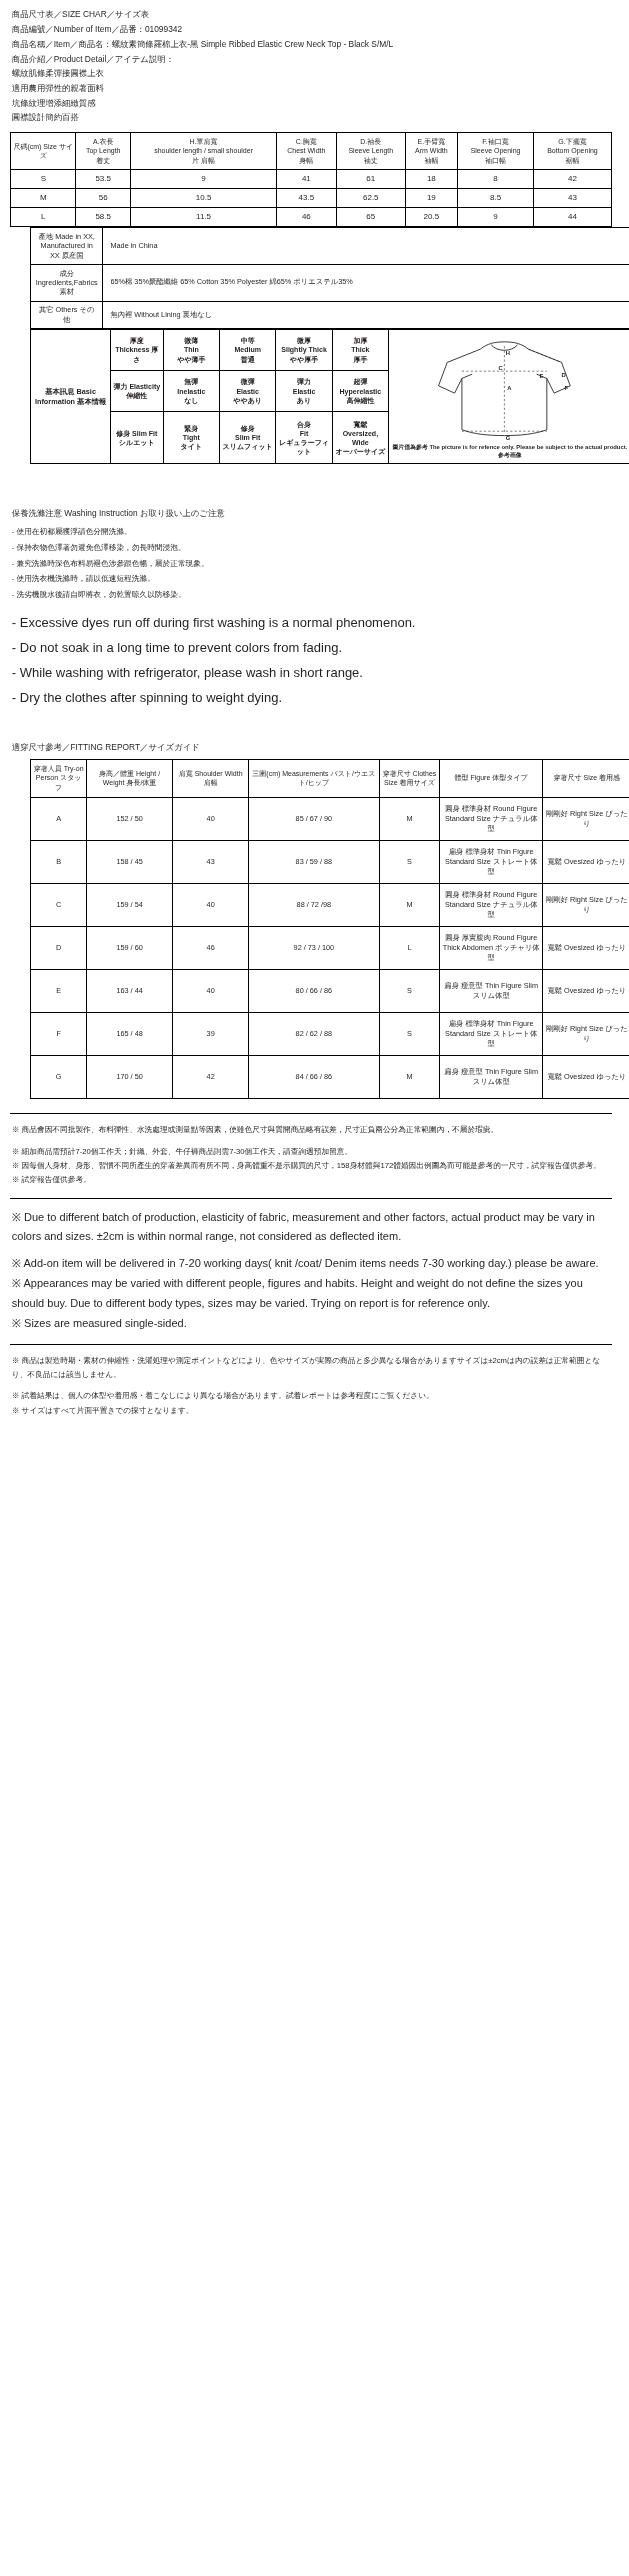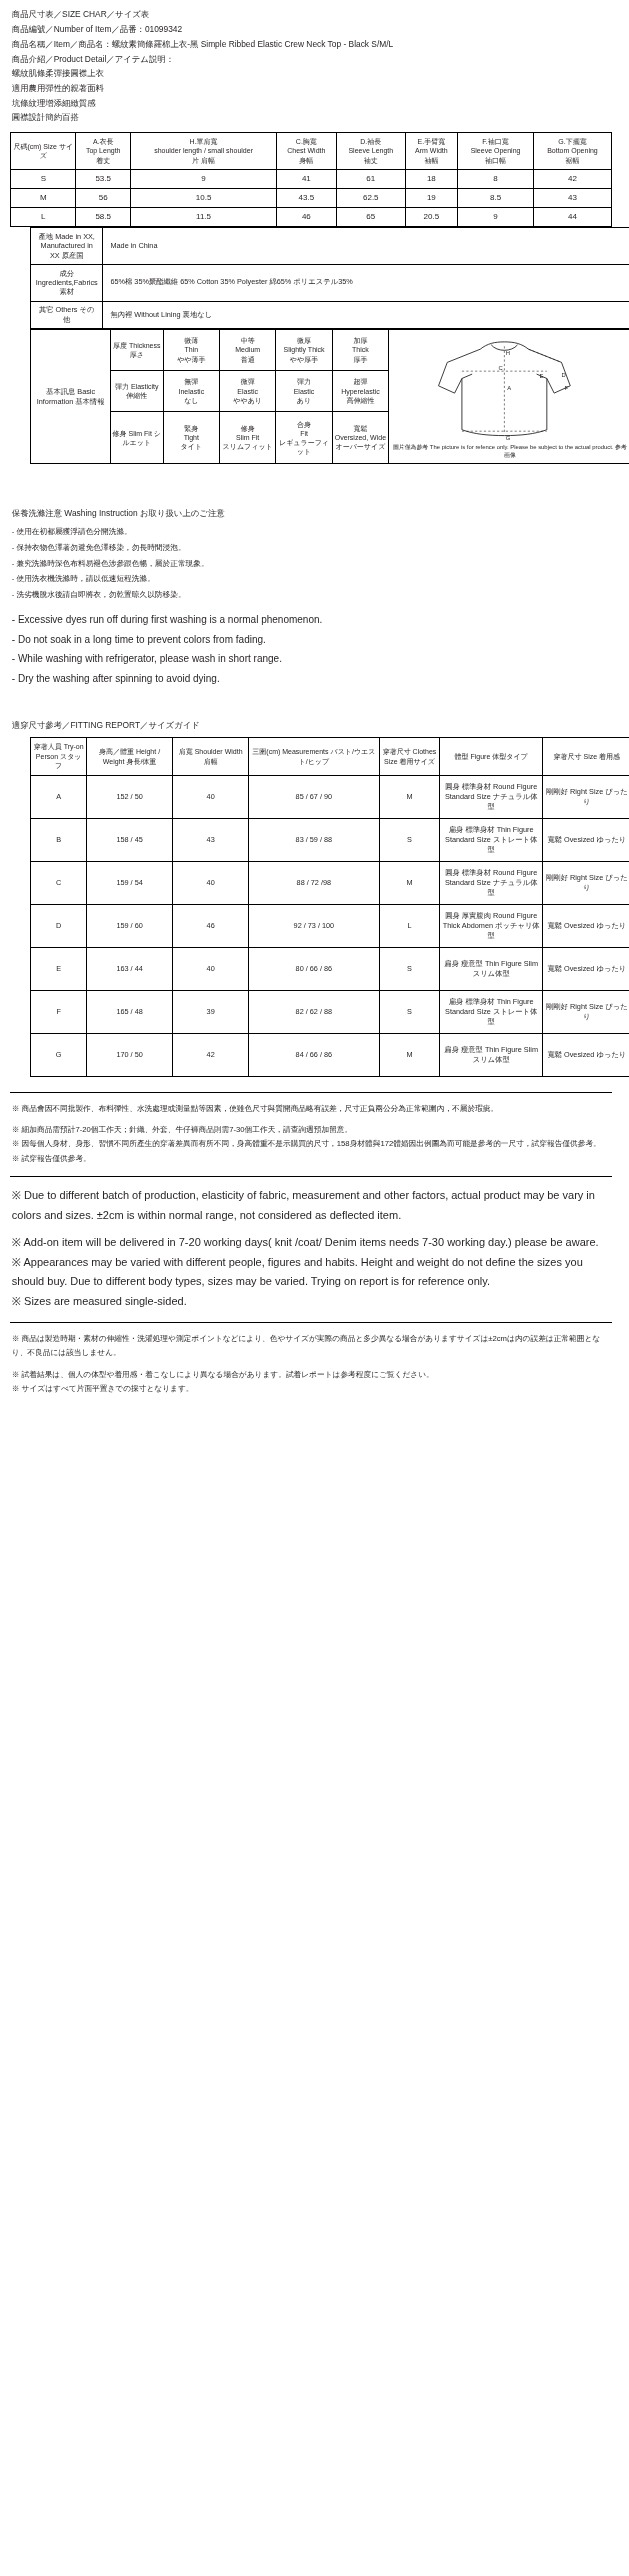--- a/index.html
+++ b/index.html
@@ -46,33 +46,33 @@
   .meta-table td { border: 0.7px solid #000; font-size: 7.3px; padding: 3.7px 4.4px; vertical-align: middle; }
   .meta-table td.label { width: 65px; text-align: center; line-height: 1.3; }
   .meta-table td.value { text-align: left; padding-left: 7.3px; }
   .basic-table td, .basic-table th {
     border: 0.7px solid #000;
     font-size: 7px;
     text-align: center;
     vertical-align: middle;
     padding: 2.9px 1.5px;
     line-height: 1.3;
-    font-weight: normal;
+    font-weight: bold;
   }
   .basic-table .rowlabel { width: 65px; font-size: 7.3px; line-height: 1.35; }
   .basic-table .sublabel { width: 43px; }
   .basic-table .opt { width: 46px; }
   .img-cell { width: 198px; padding: 2.9px !important; }
   .img-note { font-size: 5.9px; line-height: 1.35; text-align: center; color: #231f20; margin-top: 1.5px; }
   .shirt-svg { display:block; margin: 0 auto; }
 
   
   .sec-title { font-size: 8.4px; line-height: 1.7; margin: 13.2px 0 4.4px 1.5px; }
   .body-text { font-size: 7.7px; line-height: 1.85; margin: 0 0 1.5px 1.5px; white-space: pre-wrap; }
-  .body-text.en { font-size: 10px; line-height: 1.8; }
+  .body-text.en { font-size: 13px; line-height: 1.8; }
 
   
   .fit-table th, .fit-table td {
     border: 0.7px solid #000;
     text-align: center;
     vertical-align: middle;
     font-size: 7px;
     padding: 2.9px 1.5px;
     line-height: 1.35;
     font-weight: normal;
@@ -350,21 +350,21 @@
     <div class="body-text">- 保持衣物色澤著勿避免色澤移染，勿長時間浸泡。</div>
     <div class="body-text">- 兼究洗滌時深色布料易褪色涉參跟色暢，屬於正常現象。</div>
     <div class="body-text">- 使用洗衣機洗滌時，請以低速短程洗滌。</div>
     <div class="body-text">- 洗劣機脫水後請自即將衣，勿乾置晾久以防移染。</div>
   </div>
   <div class="spacer-sm"></div>
   <div>
     <div class="body-text en">- Excessive dyes run off during first washing is a normal phenomenon.</div>
     <div class="body-text en">- Do not soak in a long time to prevent colors from fading.</div>
     <div class="body-text en">- While washing with refrigerator, please wash in short range.</div>
-    <div class="body-text en">- Dry the washing after spinning to avoid dying.</div>
+    <div class="body-text en">- Dry the clothes after spinning to weight dying.</div>
   </div>
 
   <div class="spacer-md"></div>
 
   <div class="sec-title">適穿尺寸參考／FITTING REPORT／サイズガイド</div>
   <table class="fit-table">
     <thead>
       <tr>
         <th class="c-person">穿著人員
 Try-on

